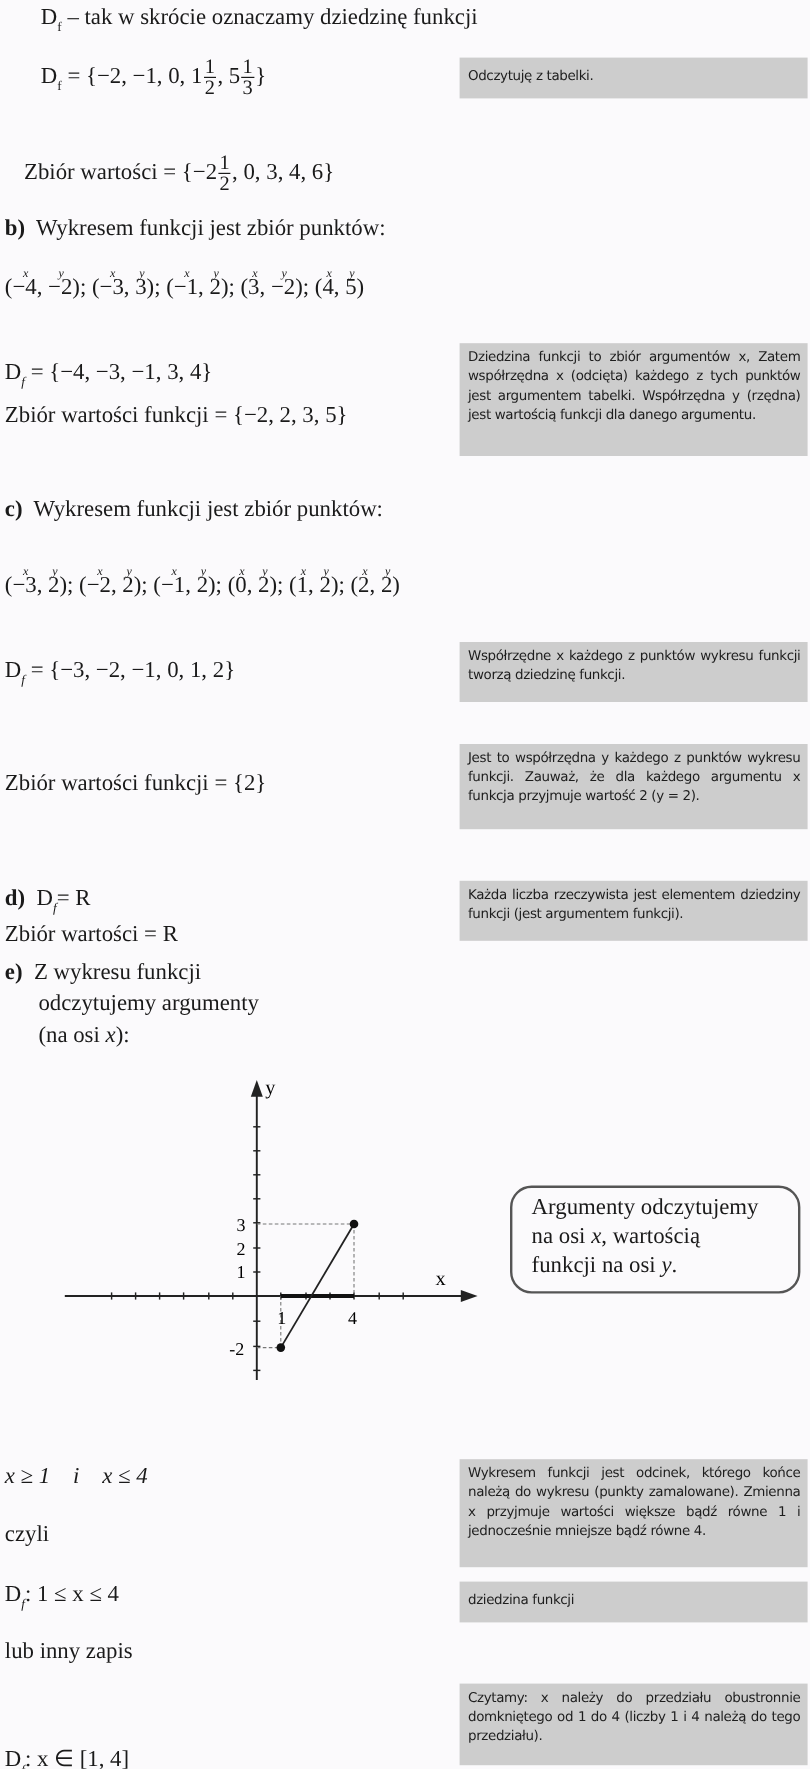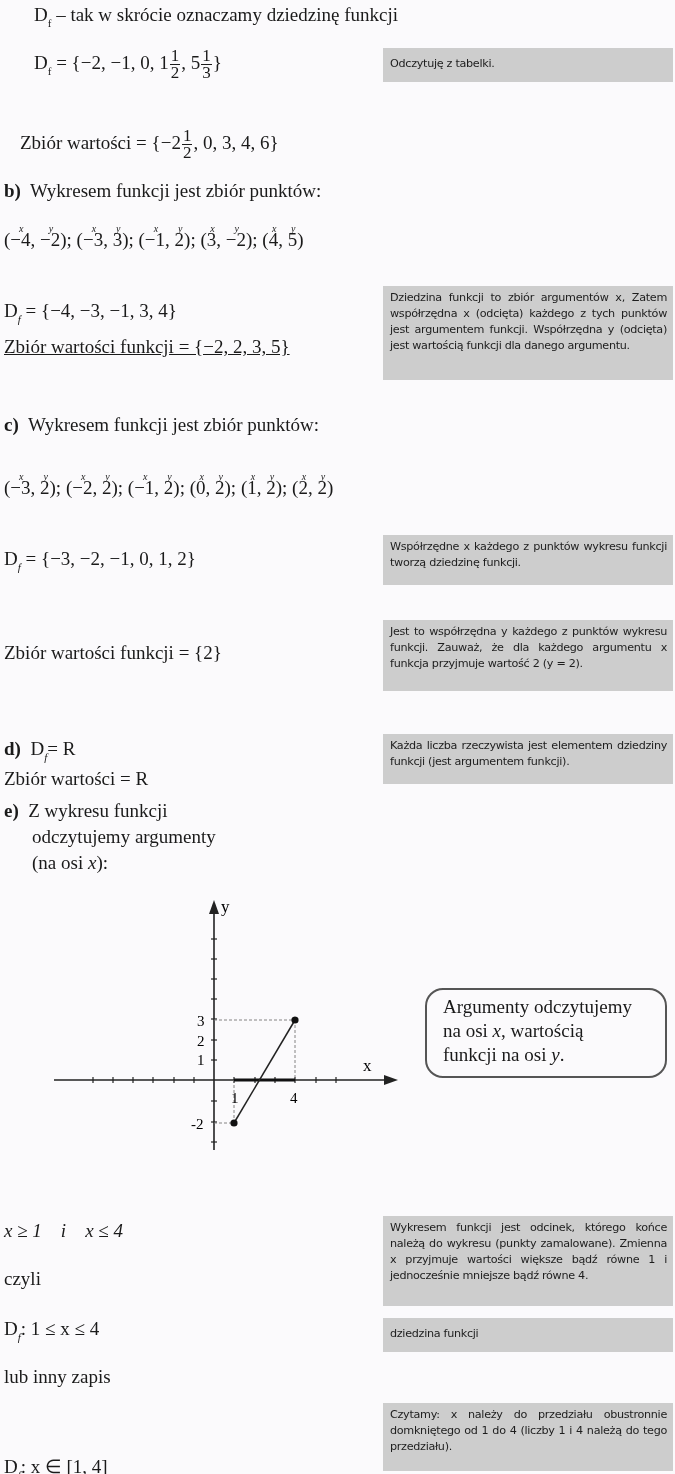--- a/index.html
+++ b/index.html
@@ -60,23 +60,23 @@
   (<span class="pt"><span class="lbl">x</span><span>−3</span></span>, <span class="pt"><span class="lbl">y</span><span>3</span></span>);
   (<span class="pt"><span class="lbl">x</span><span>−1</span></span>, <span class="pt"><span class="lbl">y</span><span>2</span></span>);
   (<span class="pt"><span class="lbl">x</span><span>3</span></span>, <span class="pt"><span class="lbl">y</span><span>−2</span></span>);
   (<span class="pt"><span class="lbl">x</span><span>4</span></span>, <span class="pt"><span class="lbl">y</span><span>5</span></span>)
 </div>
 
 <div class="t" style="left:4px; top:300px;">
   <span>D</span><span class="sub">f</span>
   <span>= {−4, −3, −1, 3, 4}</span>
 </div>
-<div class="t" style="left:4px; top:336px;text-decoration:underline;">Zbiór wartości funkcji = {−2, 2, 3, 5}</div>
+<div class="t" style="left:4px; top:336px;">Zbiór wartości funkcji = {−2, 2, 3, 5}</div>
 
-<div class="note" style="top:286px; height:94px;">Dziedzina funkcji to zbiór argumentów x, Zatem współrzędna x (odcięta) każdego z tych punktów jest argumentem funkcji. Współrzędna y (odcięta) jest wartością funkcji dla danego argumentu.</div>
+<div class="note" style="top:286px; height:94px;">Dziedzina funkcji to zbiór argumentów x, Zatem współrzędna x (odcięta) każdego z tych punktów jest argumentem tabelki. Współrzędna y (rzędna) jest wartością funkcji dla danego argumentu.</div>
 
 <div class="t" style="left:4px; top:414px;">
   <span class="b">c)</span>&nbsp;
   <span>Wykresem funkcji jest zbiór punktów:</span>
 </div>
 
 <div class="t" style="left:4px; top:477px;">
   (<span class="pt"><span class="lbl">x</span><span>−3</span></span>, <span class="pt"><span class="lbl">y</span><span>2</span></span>);
   (<span class="pt"><span class="lbl">x</span><span>−2</span></span>, <span class="pt"><span class="lbl">y</span><span>2</span></span>);
   (<span class="pt"><span class="lbl">x</span><span>−1</span></span>, <span class="pt"><span class="lbl">y</span><span>2</span></span>);

